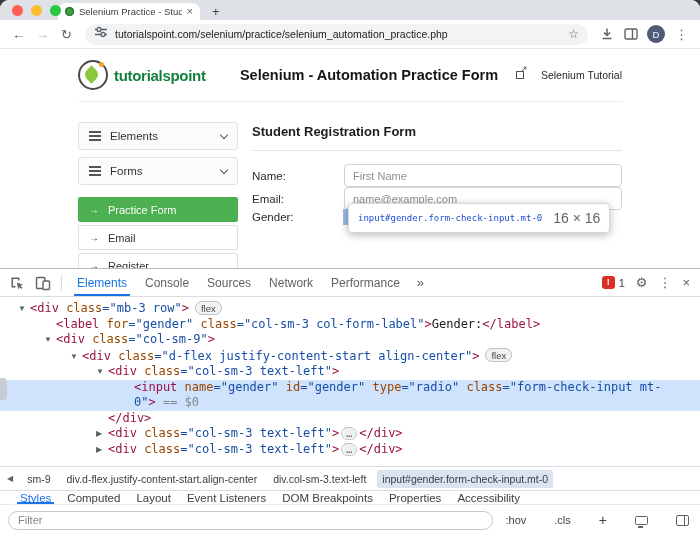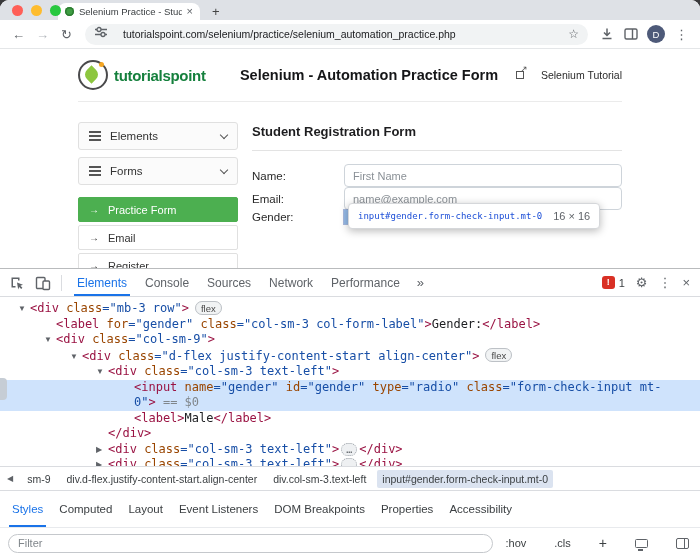--- a/index.html
+++ b/index.html
@@ -13,21 +13,21 @@
 .light{width:11px;height:11px;border-radius:50%}
 .light.r{background:#ff5f57}.light.y{background:#febc2e}.light.g{background:#28c840}
 .tab{margin-left:58px;height:17px;width:142px;background:#fff;border-radius:8px 8px 0 0;display:flex;align-items:center;padding:0 7px;gap:5px}
 .favicon{width:9px;height:9px;border-radius:50%;background:#3f9e43;box-shadow:inset 0 0 0 1.5px #2d7d32;flex:none}
 .tab-title{font-size:9.5px;color:#3c4043;white-space:nowrap;overflow:hidden;flex:1}
 .tab-close{font-size:11px;color:#5f6368;line-height:1}
 .newtab{font-size:13px;color:#444;margin:0 0 2px 12px;line-height:1}
 .toolbar{height:29px;background:#fff;display:flex;align-items:center;padding:0 8px;gap:3px;border-bottom:1px solid #e4e6e8;flex:none}
 .nav-btn{font-size:13px;color:#5f6368;width:21px;text-align:center}
 .nav-btn.disabled{color:#b4b8bd}
-.omnibox{flex:1;height:21px;background:#f1f3f4;border-radius:11px;display:flex;align-items:center;padding:0 9px;gap:15px;margin:0 5px}
+.omnibox{flex:1;height:21px;background:#f1f3f4;border-radius:11px;display:flex;align-items:center;padding:0 9px;gap:7px;margin:0 5px}
 .url{font-size:10.5px;color:#202124;flex:1;white-space:nowrap;overflow:hidden}
 .star{font-size:12px;color:#5f6368;line-height:1}
 .tb-icon{width:21px;display:flex;justify-content:center;align-items:center;color:#5f6368;font-size:13px}
 .avatar{width:18px;height:18px;border-radius:50%;background:#4e5a79;color:#fff;font-size:9.5px;display:flex;align-items:center;justify-content:center;margin:0 3px}
 
 
 .page{height:219px;background:#fff;position:relative;padding:0 78px;flex:none;overflow:hidden}
 .site-header{height:53px;display:flex;align-items:center;border-bottom:1px solid #ebebeb}
 .logo{display:flex;align-items:center;gap:6px;width:150px;flex:none}
 .logo-circle{width:30px;height:30px;border:2.5px solid #4a4a4c;border-radius:50%;position:relative;flex:none}
@@ -57,21 +57,21 @@
 .f-label{width:92px;font-size:11.5px;color:#2a2a2a;flex:none}
 .f-input{flex:1;height:23px;border:1px solid #ced4da;border-radius:4px;padding:0 8px;font-size:11px;color:#333;font-family:"Liberation Sans",sans-serif;outline:none;background:#fff}
 .f-input::placeholder{color:#8a9096}
 .gender-opts{display:flex;gap:32px;align-items:center}
 .g-opt{display:flex;align-items:center;gap:6px}
 .radio{width:12px;height:12px;border:1.5px solid #909498;border-radius:50%;background:#fff;flex:none}
 .radio-hl{width:14px;height:14px;background:var(--highlight-overlay,#96bbe8);outline:1px solid rgba(60,100,180,.45);flex:none}
 .g-label{font-size:11.5px;color:#222}
 .inspect-tooltip{position:absolute;left:348px;top:154px;background:#fff;border:1px solid #d5d7da;border-radius:4px;box-shadow:0 2px 8px rgba(0,0,0,.28);padding:6px 9px;display:flex;align-items:center;gap:11px;z-index:5;white-space:nowrap}
 .tt-selector{font-size:9px;color:#1d4fd7;font-family:"DejaVu Sans Mono",monospace}
-.tt-dims{font-size:11px;color:#5f6368}
+.tt-dims{font-size:14px;color:#5f6368}
 
 
 .devtools{flex:1;display:flex;flex-direction:column;border-top:1px solid #b9bbbd;background:#fff;min-height:0}
 .dt-tabbar{height:28px;flex:none;display:flex;align-items:center;padding:0 5px;border-bottom:1px solid #dadce0;gap:2px}
 .dt-icon{width:24px;height:24px;display:flex;align-items:center;justify-content:center}
 .dt-sep{width:1px;height:16px;background:#dadce0;margin:0 4px}
 .dt-tabs{display:flex;height:100%}
 .dt-tab{padding:0 9px;font-size:12px;color:#5f6368;display:flex;align-items:center;position:relative;white-space:nowrap}
 .dt-tab.active{color:var(--devtools-accent,#1a73e8)}
 .dt-tab.active::after{content:"";position:absolute;left:6px;right:6px;bottom:0;height:2.5px;background:var(--devtools-accent,#1a73e8)}
@@ -90,21 +90,21 @@
 .tk-v{color:#174ea6}
 .tk-x{color:#202124}
 .tk-m{color:#80868b}
 .tk-e{background:#eef0f2;border:1px dotted #9aa0a6;border-radius:7px;padding:0 4px;color:#5f6368;font-size:10px;margin:0 2px}
 .flex-badge{font-family:"Liberation Sans",sans-serif;font-size:9.5px;color:#474747;background:#f1f3f4;border:1px solid #bdc1c6;border-radius:8px;padding:0.5px 5px;margin-left:6px;vertical-align:1px}
 .gutter-handle{position:absolute;left:0;top:81px;width:7px;height:22px;border-radius:0 4px 4px 0;background:#c6cdd5;z-index:2}
 .crumbs{height:24px;flex:none;border-top:1px solid #dadce0;display:flex;align-items:center;padding:0 4px;gap:6px;font-size:10.5px;color:#3c4043;overflow:hidden}
 .crumb-arrow{font-size:8px;color:#5f6368;padding:0 3px}
 .crumb{white-space:nowrap;padding:3px 5px;border-radius:2px}
 .crumb.sel{background:#dbe3f0}
-.style-tabs{height:38px;flex:none;border-top:1px solid #dadce0;border-bottom:1px solid #e8eaed;display:flex;align-items:center;padding:0 4px}
+.style-tabs{height:15px;flex:none;border-top:1px solid #dadce0;border-bottom:1px solid #e8eaed;display:flex;align-items:center;padding:0 12px}
 .s-tab{padding:0 8px;font-size:11.5px;color:#3c4043;height:100%;display:flex;align-items:center;position:relative;white-space:nowrap}
 .s-tab.active{color:var(--devtools-accent,#1a73e8)}
 .s-tab.active::after{content:"";position:absolute;left:5px;right:5px;bottom:0;height:2.5px;background:var(--devtools-accent,#1a73e8)}
 .filter-bar{height:30px;flex:none;display:flex;align-items:center;padding:0 8px;gap:10px}
 .filter-input{flex:1;height:19px;border:1px solid #c5c8cc;border-radius:10px;padding:0 9px;font-size:11px;color:#333;outline:none;font-family:"Liberation Sans",sans-serif}
 .filter-input::placeholder{color:#80868b}
 .fb-right{display:flex;align-items:center;gap:28px;font-size:11px;color:#3c4043;padding:0 3px}
 .fb-plus{font-size:14px;line-height:1;color:#3c4043}
 .icon-monitor{width:13px;height:9px;border:1.4px solid #5f6368;border-radius:1.5px;position:relative;display:inline-block}
 .icon-monitor::after{content:"";position:absolute;left:2px;bottom:-4px;width:5px;height:2px;background:#5f6368}
@@ -277,21 +277,20 @@
 
     <div class="dom-tree" id="dom-tree">
       <div class="gutter-handle"></div>
     <div class="tree-line" style="padding-left: 18px;"><span class="tree-arrow">▼</span><span class="tk-t">&lt;div</span><span class="tk-x"> </span><span class="tk-a">class</span><span class="tk-v">="mb-3 row"</span><span class="tk-t">&gt;</span><span class="flex-badge">flex</span></div>
         <div class="tree-line" style="padding-left: 44px;"><span class="tree-arrow"></span><span class="tk-t">&lt;label</span><span class="tk-x"> </span><span class="tk-a">for</span><span class="tk-v">="gender"</span><span class="tk-x"> </span><span class="tk-a">class</span><span class="tk-v">="col-sm-3 col-form-label"</span><span class="tk-t">&gt;</span><span class="tk-x">Gender:</span><span class="tk-t">&lt;/label&gt;</span></div>
         <div class="tree-line" style="padding-left: 44px;"><span class="tree-arrow">▼</span><span class="tk-t">&lt;div</span><span class="tk-x"> </span><span class="tk-a">class</span><span class="tk-v">="col-sm-9"</span><span class="tk-t">&gt;</span></div>
         <div class="tree-line" style="padding-left: 70px;"><span class="tree-arrow">▼</span><span class="tk-t">&lt;div</span><span class="tk-x"> </span><span class="tk-a">class</span><span class="tk-v">="d-flex justify-content-start align-center"</span><span class="tk-t">&gt;</span><span class="flex-badge">flex</span></div>
         <div class="tree-line" style="padding-left: 96px;"><span class="tree-arrow">▼</span><span class="tk-t">&lt;div</span><span class="tk-x"> </span><span class="tk-a">class</span><span class="tk-v">="col-sm-3 text-left"</span><span class="tk-t">&gt;</span></div>
         <div class="tree-line sel" style="padding-left: 122px;"><span class="tree-arrow"></span><span class="tk-t">&lt;input</span><span class="tk-x"> </span><span class="tk-a">name</span><span class="tk-v">="gender"</span><span class="tk-x"> </span><span class="tk-a">id</span><span class="tk-v">="gender"</span><span class="tk-x"> </span><span class="tk-a">type</span><span class="tk-v">="radio"</span><span class="tk-x"> </span><span class="tk-a">class</span><span class="tk-v">="form-check-input mt-</span></div>
         <div class="tree-line sel" style="padding-left: 134px;"><span class="tk-v">0"</span><span class="tk-t">&gt;</span><span class="tk-m"> == $0</span></div>
-        <div class="tree-line" style="padding-left: 122px;"><span class="tree-arrow"></span><span class="tk-t">&lt;label&gt;</span><span class="tk-x">Male</span><span class="tk-t">&lt;/label&gt;</span></div>
         <div class="tree-line" style="padding-left: 96px;"><span class="tree-arrow"></span><span class="tk-t">&lt;/div&gt;</span></div>
         <div class="tree-line" style="padding-left: 96px;"><span class="tree-arrow">▶</span><span class="tk-t">&lt;div</span><span class="tk-x"> </span><span class="tk-a">class</span><span class="tk-v">="col-sm-3 text-left"</span><span class="tk-t">&gt;</span><span class="tk-e">…</span><span class="tk-t">&lt;/div&gt;</span></div>
         <div class="tree-line" style="padding-left: 96px;"><span class="tree-arrow">▶</span><span class="tk-t">&lt;div</span><span class="tk-x"> </span><span class="tk-a">class</span><span class="tk-v">="col-sm-3 text-left"</span><span class="tk-t">&gt;</span><span class="tk-e">…</span><span class="tk-t">&lt;/div&gt;</span></div>
       </div>
 
     <div class="crumbs" id="crumbs">
       <span class="crumb-arrow">◀</span>
     <span class="crumb">sm-9</span>
         <span class="crumb">div.d-flex.justify-content-start.align-center</span>
         <span class="crumb">div.col-sm-3.text-left</span>

